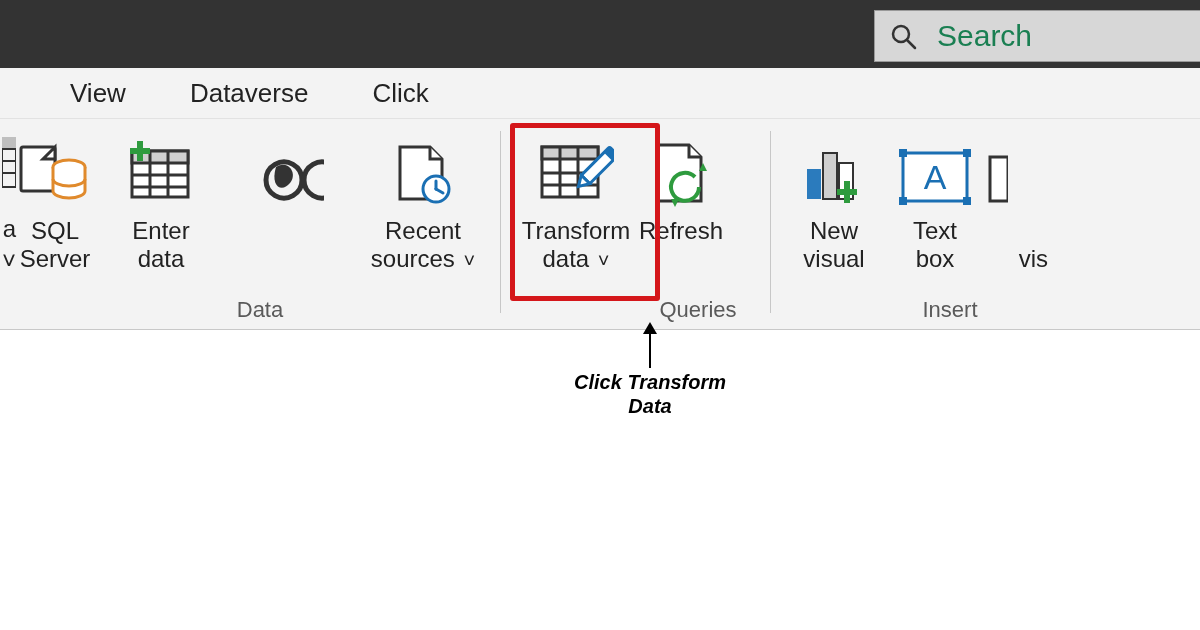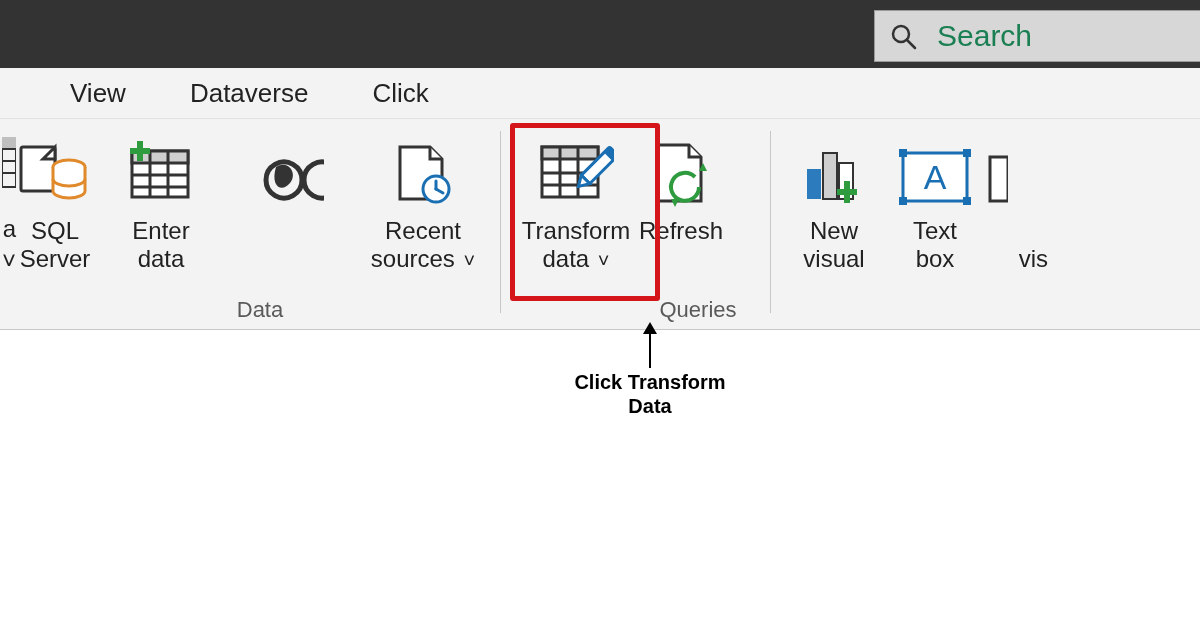--- a/index.html
+++ b/index.html
@@ -117,20 +117,21 @@
     pointer-events: none;
   }
 
   .annotation {
     position: absolute;
     font-weight: 700;
     font-size: 20px;
     text-align: center;
     color: #000;
     line-height: 1.2;
+    font-style: italic;
   }
   .arrow-up {
     width: 2px;
     height: 36px;
     background: #000;
     margin: 0 auto 2px auto;
     position: relative;
   }
   .arrow-up::before {
     content: "";
@@ -314,20 +315,21 @@
   <div class="big-btn" style="left:988px;width:60px;text-align:right">
     <div class="icon-slot" style="justify-content:flex-start">
       <svg width="20" height="58" viewBox="0 0 20 58">
         <rect x="2" y="8" width="18" height="44" fill="#fff" stroke="#333" stroke-width="3"></rect>
       </svg>
     </div>
     <div>&nbsp;</div>
     <div>vis</div>
   </div>
 
+  <div class="group-label" style="left:800px;width:300px">Insert</div>
 
   <div class="highlight-box" style="left:510px;top:4px;width:140px;height:168px;border-radius:3px"></div>
 
 </div>
 
 <div class="annotation" style="left:550px;top:332px;width:200px">
   <div class="arrow-up"></div>
   <div>Click Transform</div>
   <div>Data</div>
 </div>

